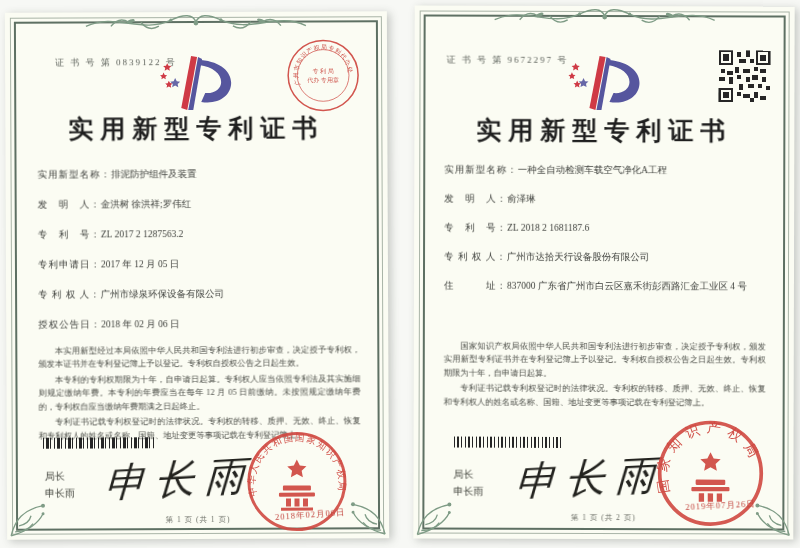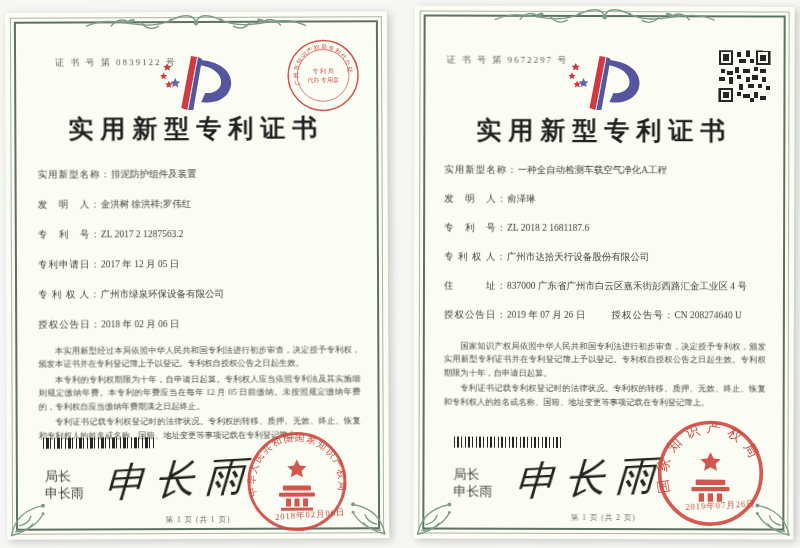--- a/index.html
+++ b/index.html
@@ -32,21 +32,21 @@
   .paras{position:absolute;font-size:8.3px;color:#4a4c46;line-height:1.62;
          text-align:justify;filter:blur(.34px);}
   .cert-left .paras{left:32px;top:332px;width:322px;}
   .cert-right .paras{left:30px;top:334px;width:322px;}
   .paras p{margin:0 0 2px 0;text-indent:2em;}
   .barcode{position:absolute;height:11px;background:
      repeating-linear-gradient(90deg,#262626 0 1.6px,transparent 1.6px 3.1px,
        #262626 3.1px 5.8px,transparent 5.8px 7.1px,#262626 7.1px 8.1px,transparent 8.1px 11px);}
   .cert-left .barcode{left:36px;top:425px;width:112px;}
   .cert-right .barcode{left:40px;top:431px;width:108px;}
-  .sigblock{position:absolute;font-size:13px;color:#44463f;line-height:17px;filter:blur(.3px);font-family:Liberation Serif, serif;}
+  .sigblock{position:absolute;font-size:10px;color:#44463f;line-height:17px;filter:blur(.3px);font-family:Liberation Serif, serif;}
   .cert-left .sigblock{left:38px;top:455px;}
   .cert-right .sigblock{left:40px;top:460px;}
   .sigscript{position:absolute;font-size:40px;color:#23231f;font-style:italic;
      letter-spacing:10px;transform:rotate(-3deg) skewX(-6deg);filter:blur(.25px);white-space:nowrap;}
   .cert-left .sigscript{left:98px;top:440px;}
   .cert-right .sigscript{left:102px;top:445px;}
   .seal{position:absolute;}
   .cert-left .seal{left:238px;top:418px;}
   .cert-right .seal{left:242px;top:412px;}
   .sealdate{position:absolute;font-size:8.5px;color:#c2433c;letter-spacing:1px;
@@ -267,24 +267,20 @@
     </svg>
 
     <div class="title">实用新型专利证书</div>
 
     <div class="fields">
       <div class="frow"><span class="lab">实用新型名称：</span><span>一种全自动检测车载空气净化A工程</span></div>
       <div class="frow"><span class="lab">发　明　人：</span><span>俞泽琳</span></div>
       <div class="frow"><span class="lab">专　利　号：</span><span>ZL 2018 2 1681187.6</span></div>
       <div class="frow"><span class="lab">专 利 权 人：</span><span>广州市达拾天行设备股份有限公司</span></div>
       <div class="frow"><span class="lab">住　　　址：</span><span>837000 广东省广州市白云区嘉禾街彭西路汇金工业区 4 号</span></div>
-      <div class="frow two">
-        <span><span class="lab">授权公告日：</span><span>2019 年 07 月 26 日</span></span>
-        <span><span class="lab">授权公告号：</span><span>CN 208274640 U</span></span>
-      </div>
     </div>
 
     <div class="paras">
       <p>国家知识产权局依照中华人民共和国专利法进行初步审查，决定授予专利权，颁发实用新型专利证书并在专利登记簿上予以登记。专利权自授权公告之日起生效。专利权期限为十年，自申请日起算。</p>
       <p>专利证书记载专利权登记时的法律状况。专利权的转移、质押、无效、终止、恢复和专利权人的姓名或名称、国籍、地址变更等事项记载在专利登记簿上。</p>
     </div>
 
     <div class="barcode"></div>
 
     <div class="sigblock">

